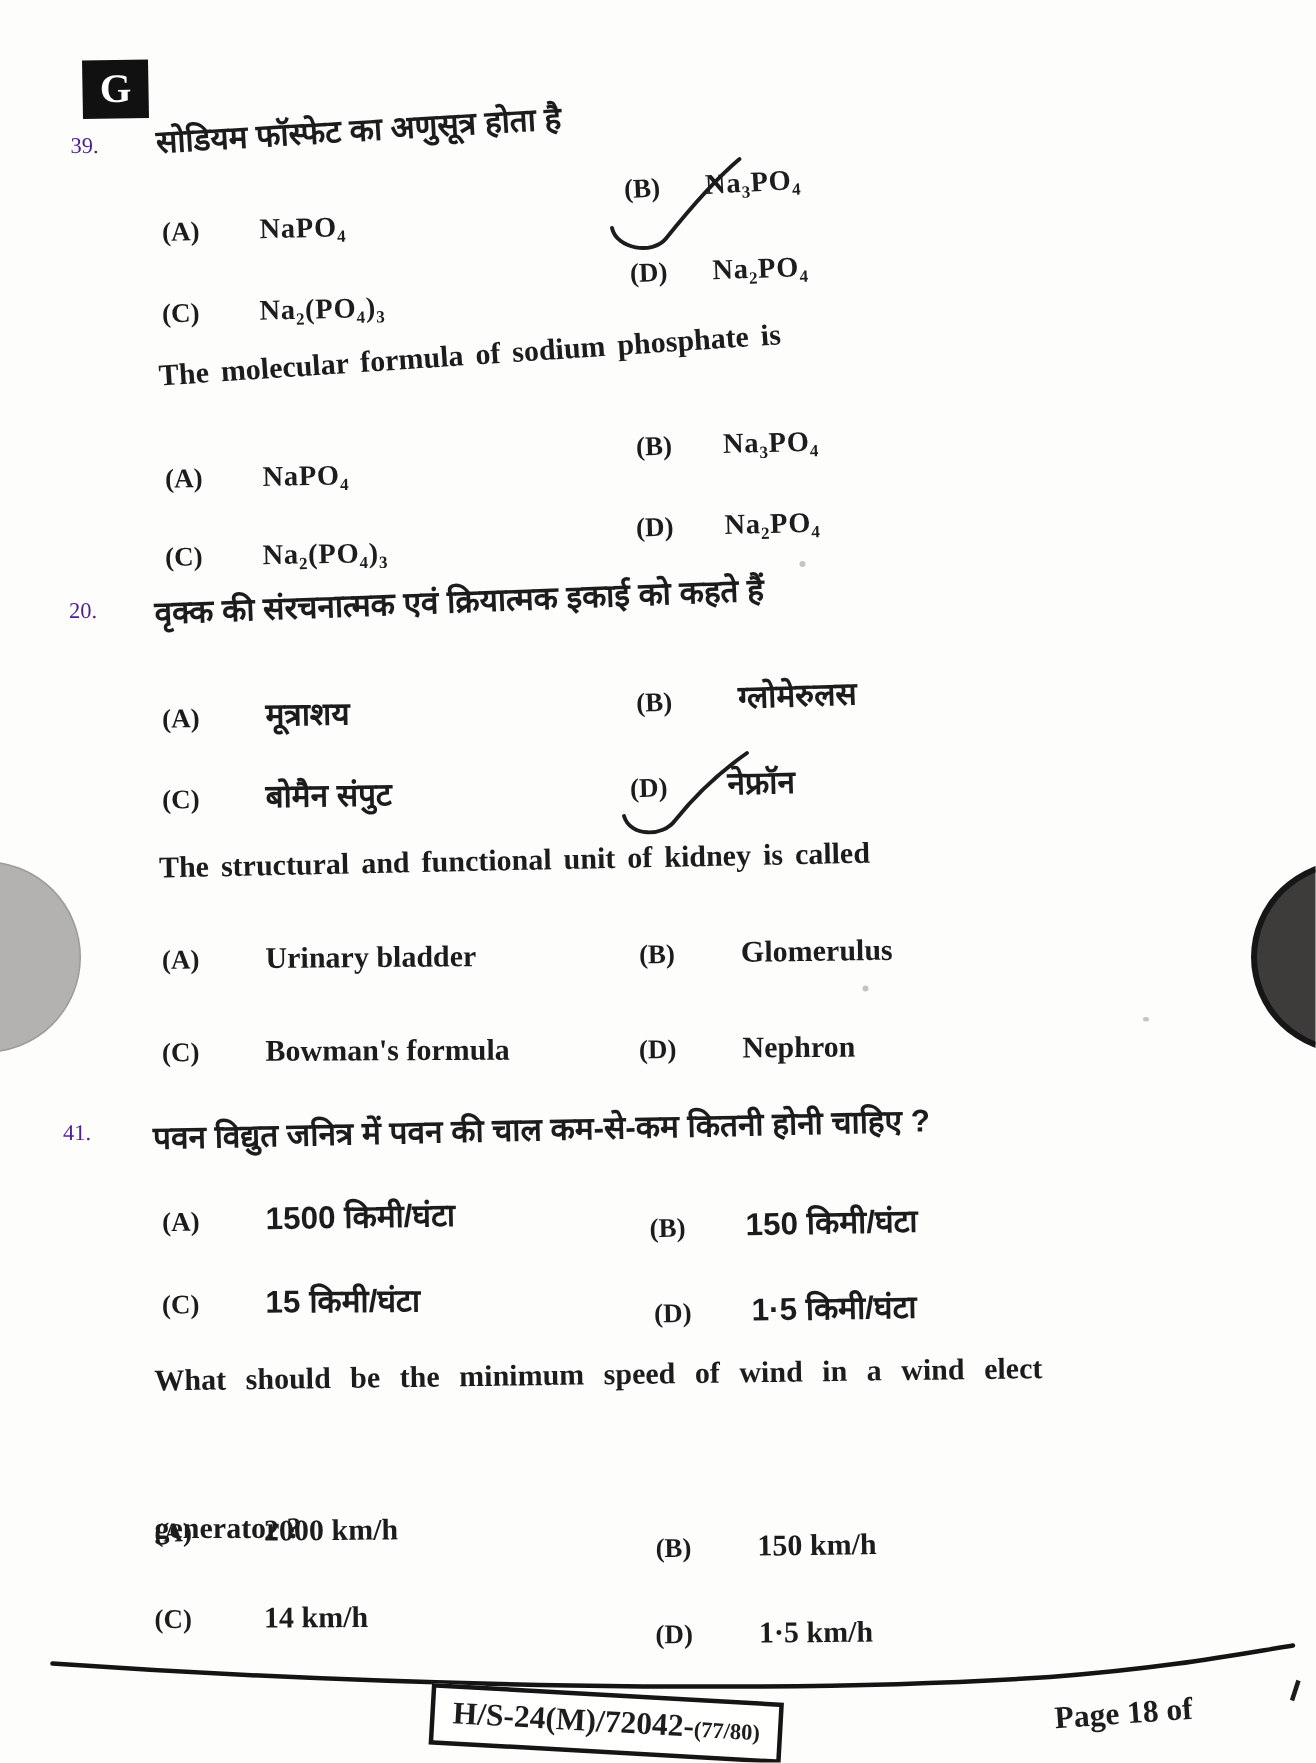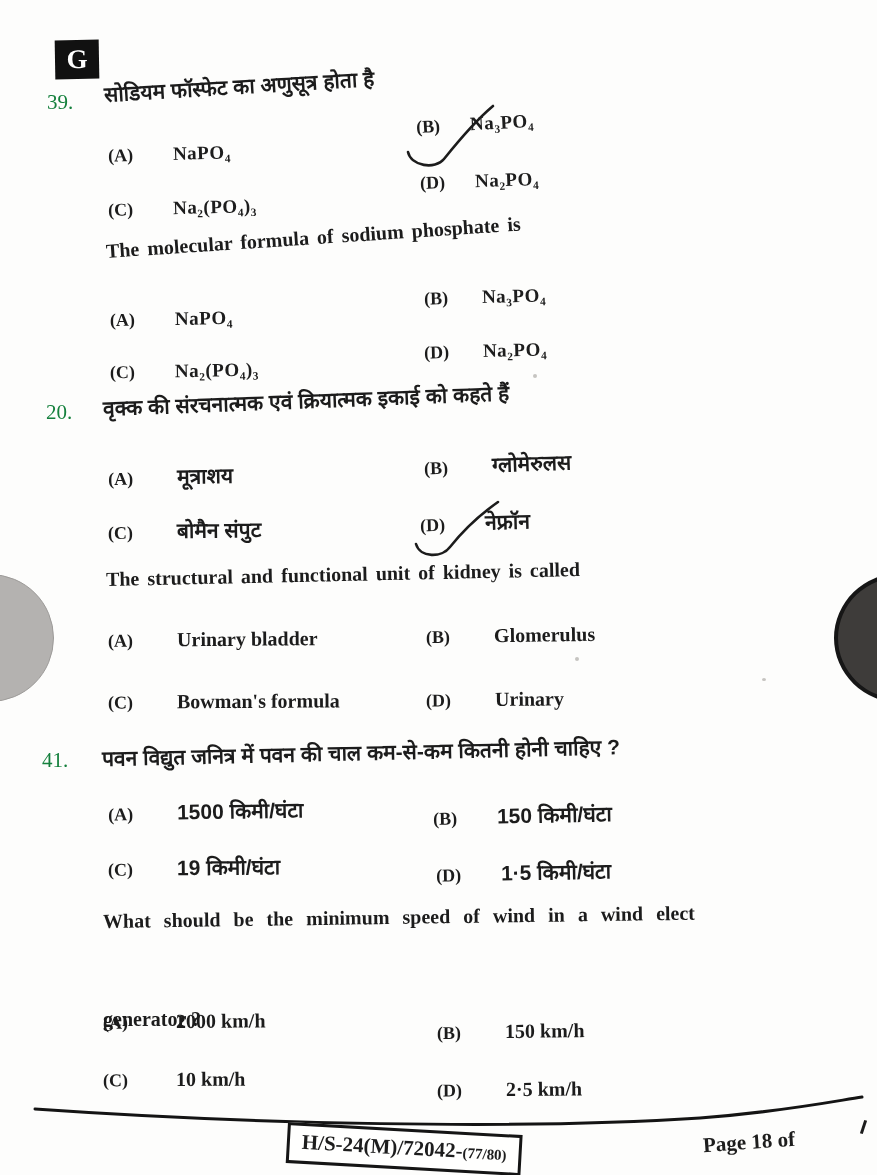--- a/index.html
+++ b/index.html
@@ -2,21 +2,21 @@
 <html><head>
 <meta charset="utf-8">
 <style>
   html,body{margin:0;padding:0;}
   body{width:877px;height:1175px;position:relative;overflow:hidden;
        background:#fdfdfc;font-family:"Liberation Serif",serif;color:#1d1d1d;}
   .abs{position:absolute;}
   .hindi{font-family:"Liberation Sans",sans-serif;font-weight:700;font-size:21px;color:#1c1c1c;white-space:nowrap;}
   .eng{font-family:"Liberation Serif",serif;font-weight:700;font-size:20px;color:#1c1c1c;white-space:nowrap;}
   .formula{font-family:"Liberation Serif",serif;font-weight:700;font-size:19px;letter-spacing:.5px;}
-  .qnum{font-family:"Liberation Serif",serif;font-size:21px;font-weight:400;color:#15803d;}
+  .qnum{font-family:"Liberation Serif",serif;font-size:15px;font-weight:400;color:#4c1d95;}
   .optrow{display:flex;align-items:baseline;white-space:nowrap;}
   .optlab{font-family:"Liberation Serif",serif;font-weight:700;font-size:18px;color:#1c1c1c;}
   .badge{background:#111;color:#fff;width:44px;height:39px;display:flex;align-items:center;justify-content:center;
          font-family:"Liberation Serif",serif;font-weight:700;font-size:27px;transform:rotate(-1deg);}
   .circleL{width:126px;height:126px;border-radius:50%;background:#b4b2b0;border:1px solid #9d9b99;
            left:-74px;top:574px;}
   .circleR{width:126px;height:122px;border-radius:50%;background:#3e3c3a;border:4px solid #161616;
            left:834px;top:573px;}
   .code-box{border:3px solid #151515;background:#fffffe;padding:4px 12px 6px 12px;transform:rotate(3.2deg);
             transform-origin:0 0;white-space:nowrap;}
@@ -113,61 +113,61 @@
 <div class="abs optrow" style="left:426px;top:624px;gap:44px;transform:rotate(-0.8deg);">
   <span class="optlab">(B)</span>
   <span class="eng">Glomerulus</span>
 </div>
 <div class="abs optrow" style="left:108px;top:690px;gap:44px;transform:rotate(-0.3deg);">
   <span class="optlab">(C)</span>
   <span class="eng">Bowman's formula</span>
 </div>
 <div class="abs optrow" style="left:426px;top:688px;gap:44px;transform:rotate(-0.5deg);">
   <span class="optlab">(D)</span>
-  <span class="eng">Urinary</span>
+  <span class="eng">Nephron</span>
 </div>
 
 <div class="abs qnum" style="left:42px;top:748px;">41.</div>
 <div class="abs hindi" style="left:102px;top:744px;transform:rotate(-1.3deg);transform-origin:0 50%;">पवन विद्युत जनित्र में पवन की चाल कम-से-कम कितनी होनी चाहिए ?</div>
 
 <div class="abs optrow" style="left:108px;top:797px;gap:44px;transform:rotate(-1deg);">
   <span class="optlab">(A)</span>
   <span class="hindi">1500 किमी/घंटा</span>
 </div>
 <div class="abs optrow" style="left:433px;top:801px;gap:40px;transform:rotate(-1.2deg);">
   <span class="optlab">(B)</span>
   <span class="hindi">150 किमी/घंटा</span>
 </div>
 <div class="abs optrow" style="left:108px;top:853px;gap:44px;transform:rotate(-0.5deg);">
   <span class="optlab">(C)</span>
-  <span class="hindi">19 किमी/घंटा</span>
+  <span class="hindi">15 किमी/घंटा</span>
 </div>
 <div class="abs optrow" style="left:436px;top:858px;gap:40px;transform:rotate(-1deg);">
   <span class="optlab">(D)</span>
   <span class="hindi">1·5 किमी/घंटा</span>
 </div>
 
 <div class="abs eng" style="left:103px;top:910px;transform:rotate(-0.8deg);transform-origin:0 50%;word-spacing:8px;">What should be the minimum speed of wind in a wind elect</div>
 <div class="abs eng" style="left:103px;top:960px;margin-top:48px;">generator ?</div>
 
 <div class="abs optrow" style="left:103px;top:1010px;gap:48px;transform:rotate(-0.5deg);">
   <span class="optlab">(A)</span>
   <span class="eng">2000 km/h</span>
 </div>
 <div class="abs optrow" style="left:437px;top:1020px;gap:44px;transform:rotate(-0.8deg);">
   <span class="optlab">(B)</span>
   <span class="eng">150 km/h</span>
 </div>
 <div class="abs optrow" style="left:103px;top:1068px;gap:48px;transform:rotate(-0.3deg);">
   <span class="optlab">(C)</span>
-  <span class="eng">10 km/h</span>
+  <span class="eng">14 km/h</span>
 </div>
 <div class="abs optrow" style="left:437px;top:1078px;gap:44px;transform:rotate(-0.5deg);">
   <span class="optlab">(D)</span>
-  <span class="eng">2·5 km/h</span>
+  <span class="eng">1·5 km/h</span>
 </div>
 
 <svg class="abs" style="left:0;top:1088px;" width="877" height="60" viewBox="0 0 877 60">
   <path d="M35 21 C 250 36, 520 42, 700 30 C 780 24, 830 14, 862 9" fill="none" stroke="#141414" stroke-width="3" stroke-linecap="round"></path>
 </svg>
 
 <div class="abs code-box" style="left:288px;top:1122px;">
   <span class="code-main">H/S-24(M)/72042-</span><span class="code-small">(77/80)</span>
 </div>
 

